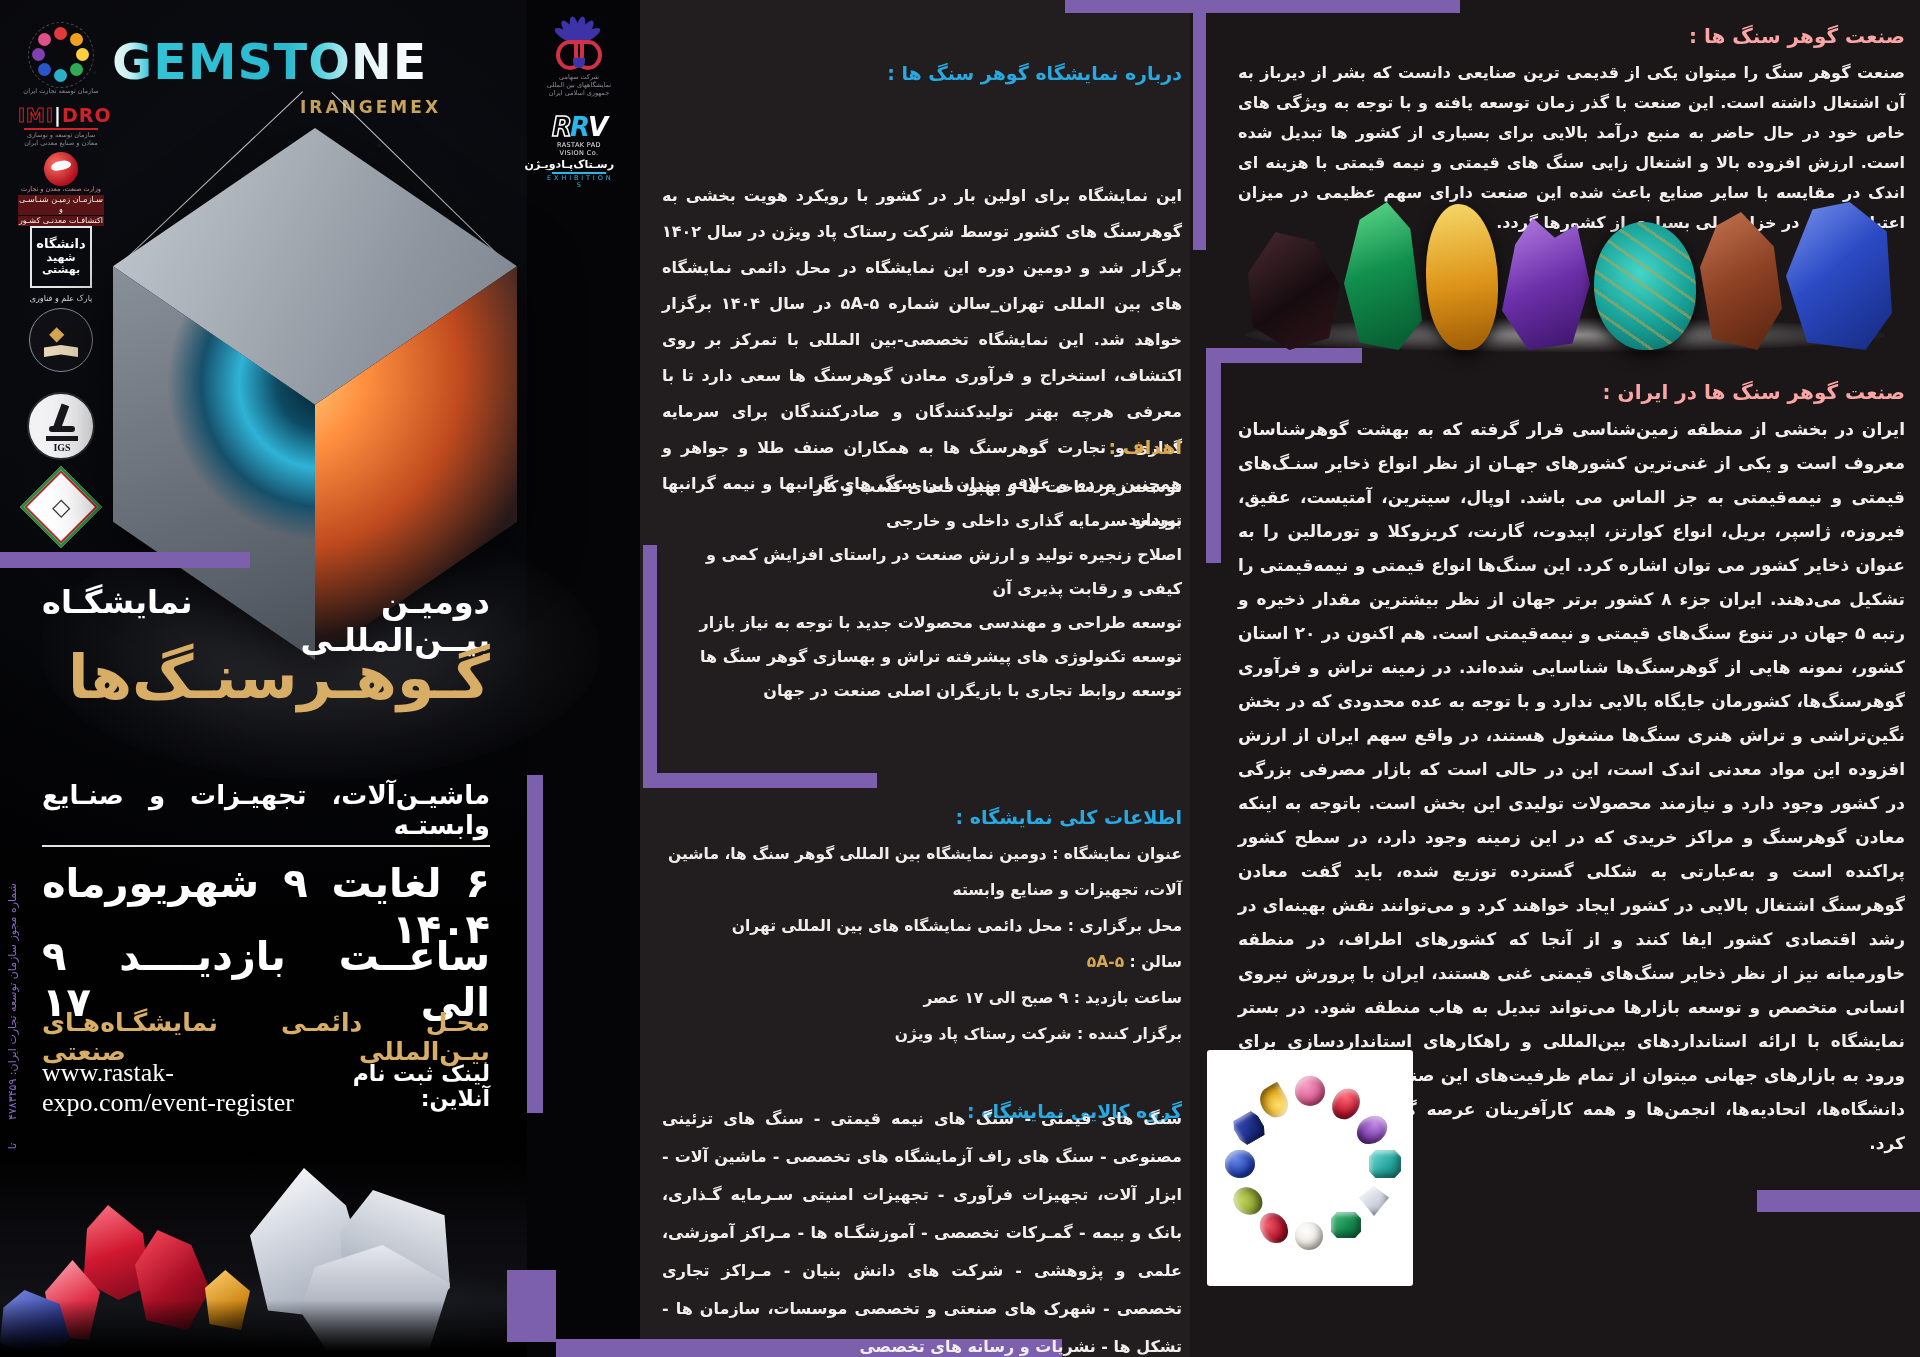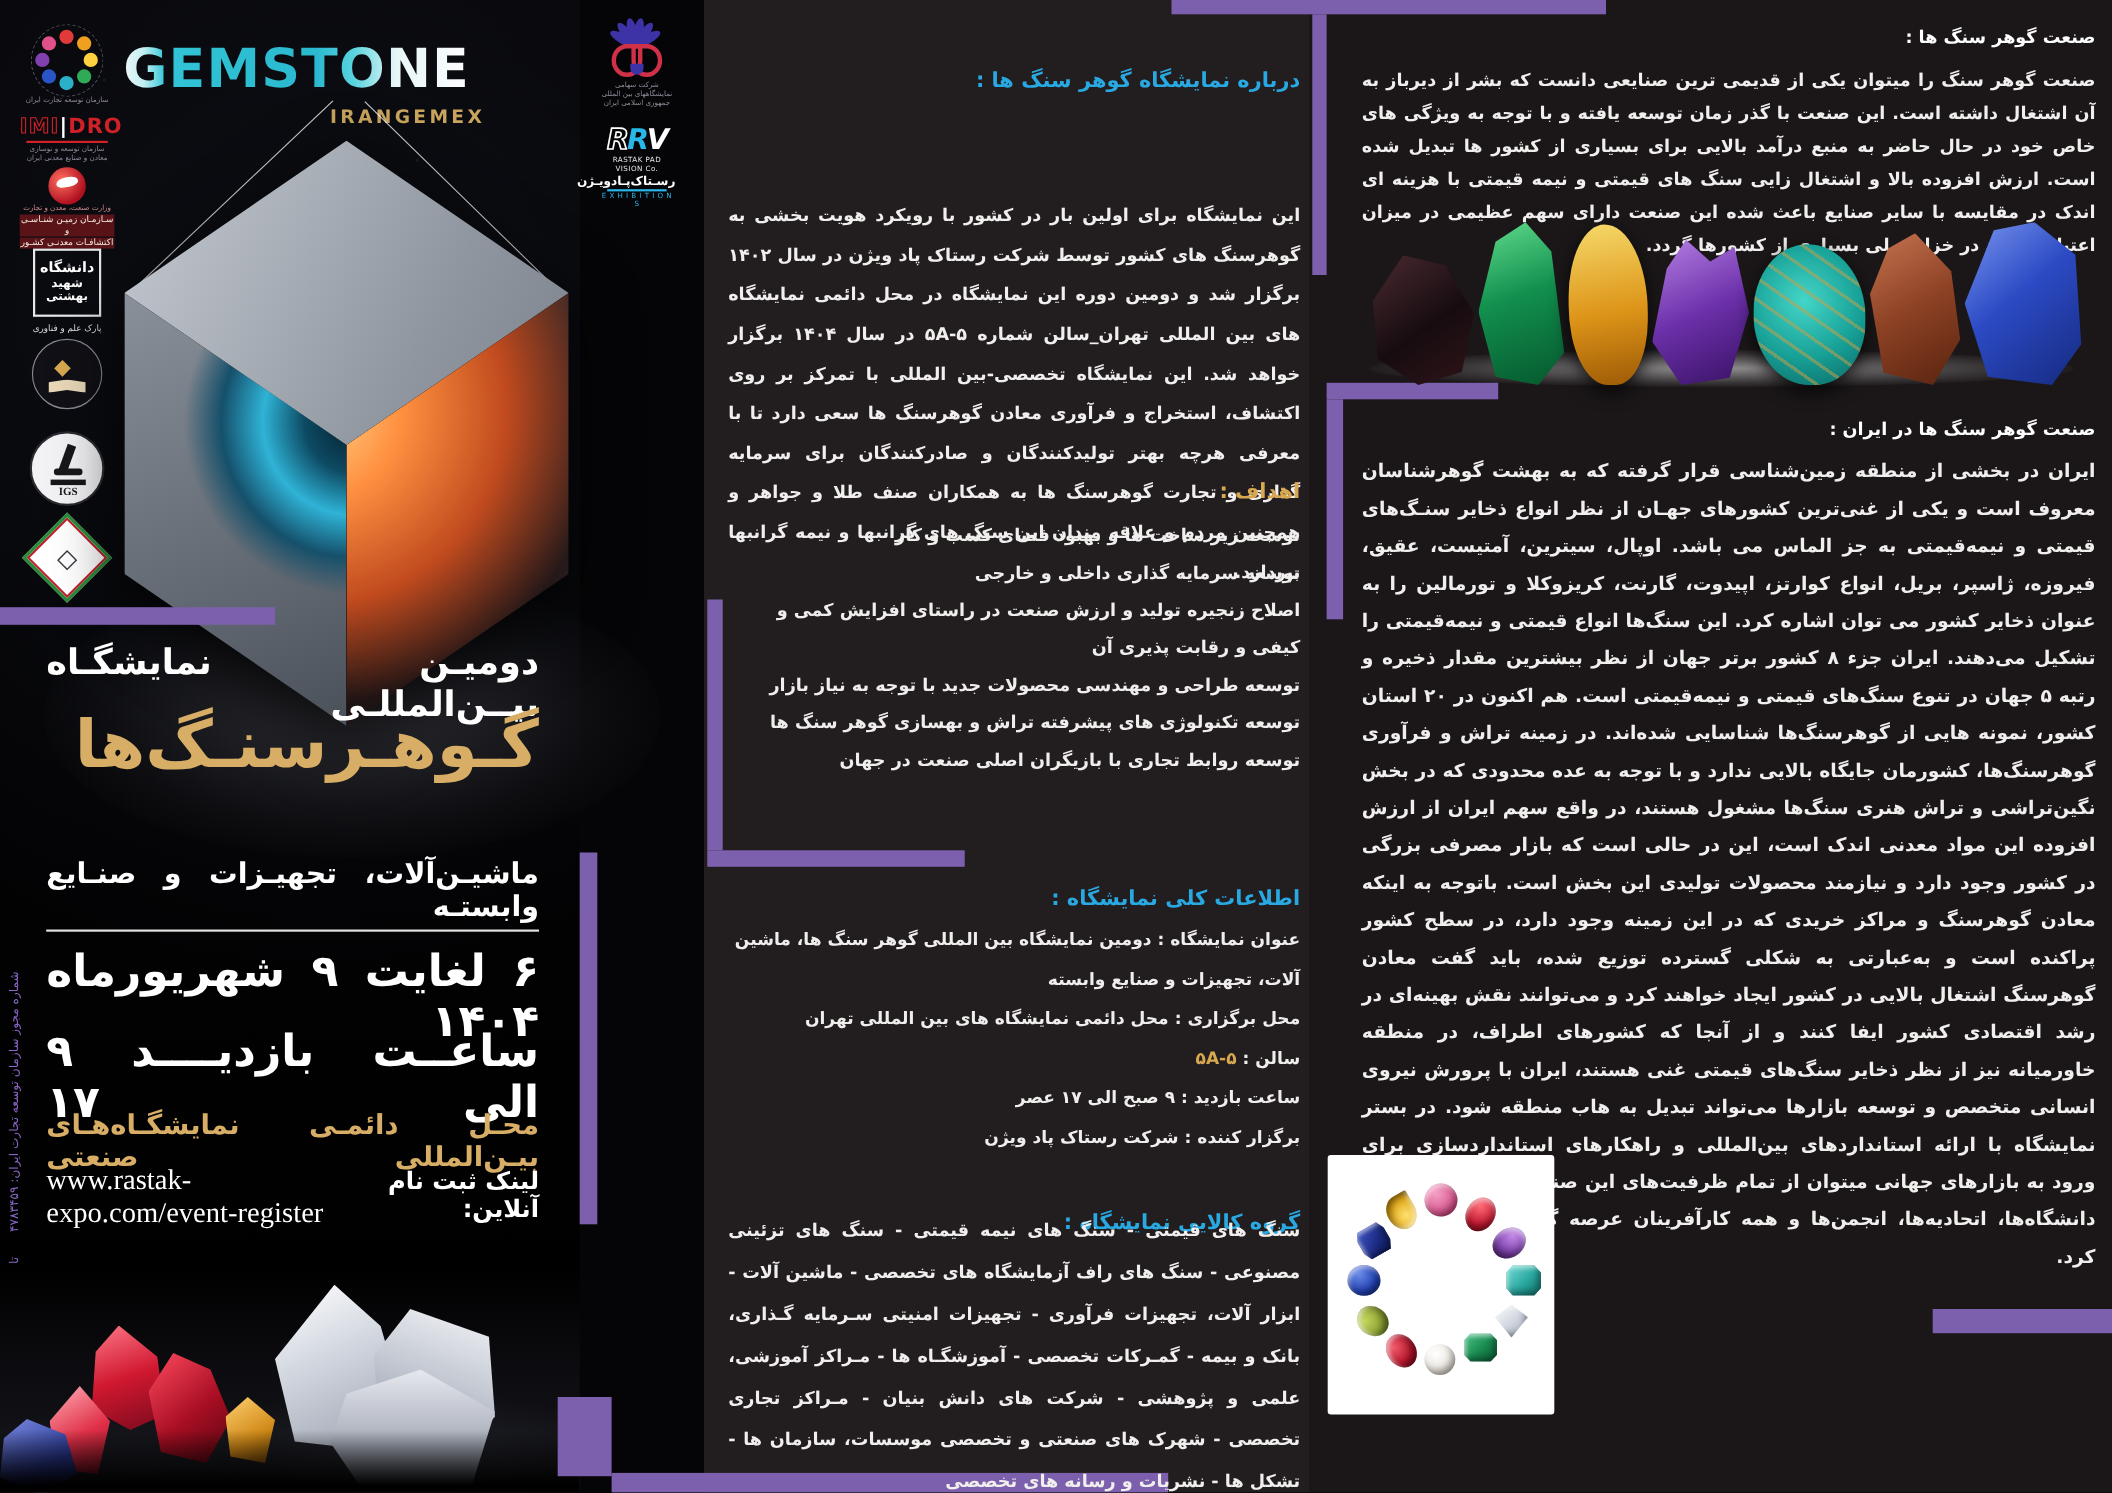--- a/index.html
+++ b/index.html
@@ -60,21 +60,21 @@
   #divider{left:42px;top:845px;width:448px;height:2px;background:#e4e2df;}
   
   .vert{transform:rotate(-90deg);transform-origin:left top;white-space:nowrap;}
   
   .petal{position:absolute;width:9px;height:26px;border-radius:50%;background:#3d33a6;left:23px;top:2px;transform-origin:50% 100%;}
   
   .mid-sec{position:absolute;right:8px;left:22px;}
   .hdr{font-weight:700;font-size:19px;}
   .cyan{color:#29a9e1;margin-top:34px;}
   .gold{color:#d8a850;}
-  .blueh{color:#ffffff;font-size:16px;}
+  .blueh{color:#fca5a5;font-size:20px;}
   .body-p{font-size:16px;line-height:36px;font-weight:700;text-align:justify;color:#f1efed;}
   .goal{font-size:16px;line-height:34px;font-weight:700;text-align:right;}
   .inforow{font-size:15.5px;line-height:36px;font-weight:700;text-align:right;}
   .r-sec{position:absolute;right:15px;left:48px;}
   .r-p{font-size:17px;line-height:34px;font-weight:700;text-align:justify;color:#f1efed;}
   
   #gemsrow{left:1248px;top:200px;width:630px;height:150px;display:flex;align-items:flex-end;gap:4px;}
   #gemsrow div{flex:none;}
   .gg{filter:drop-shadow(0 6px 8px rgba(0,0,0,.8));}
   

